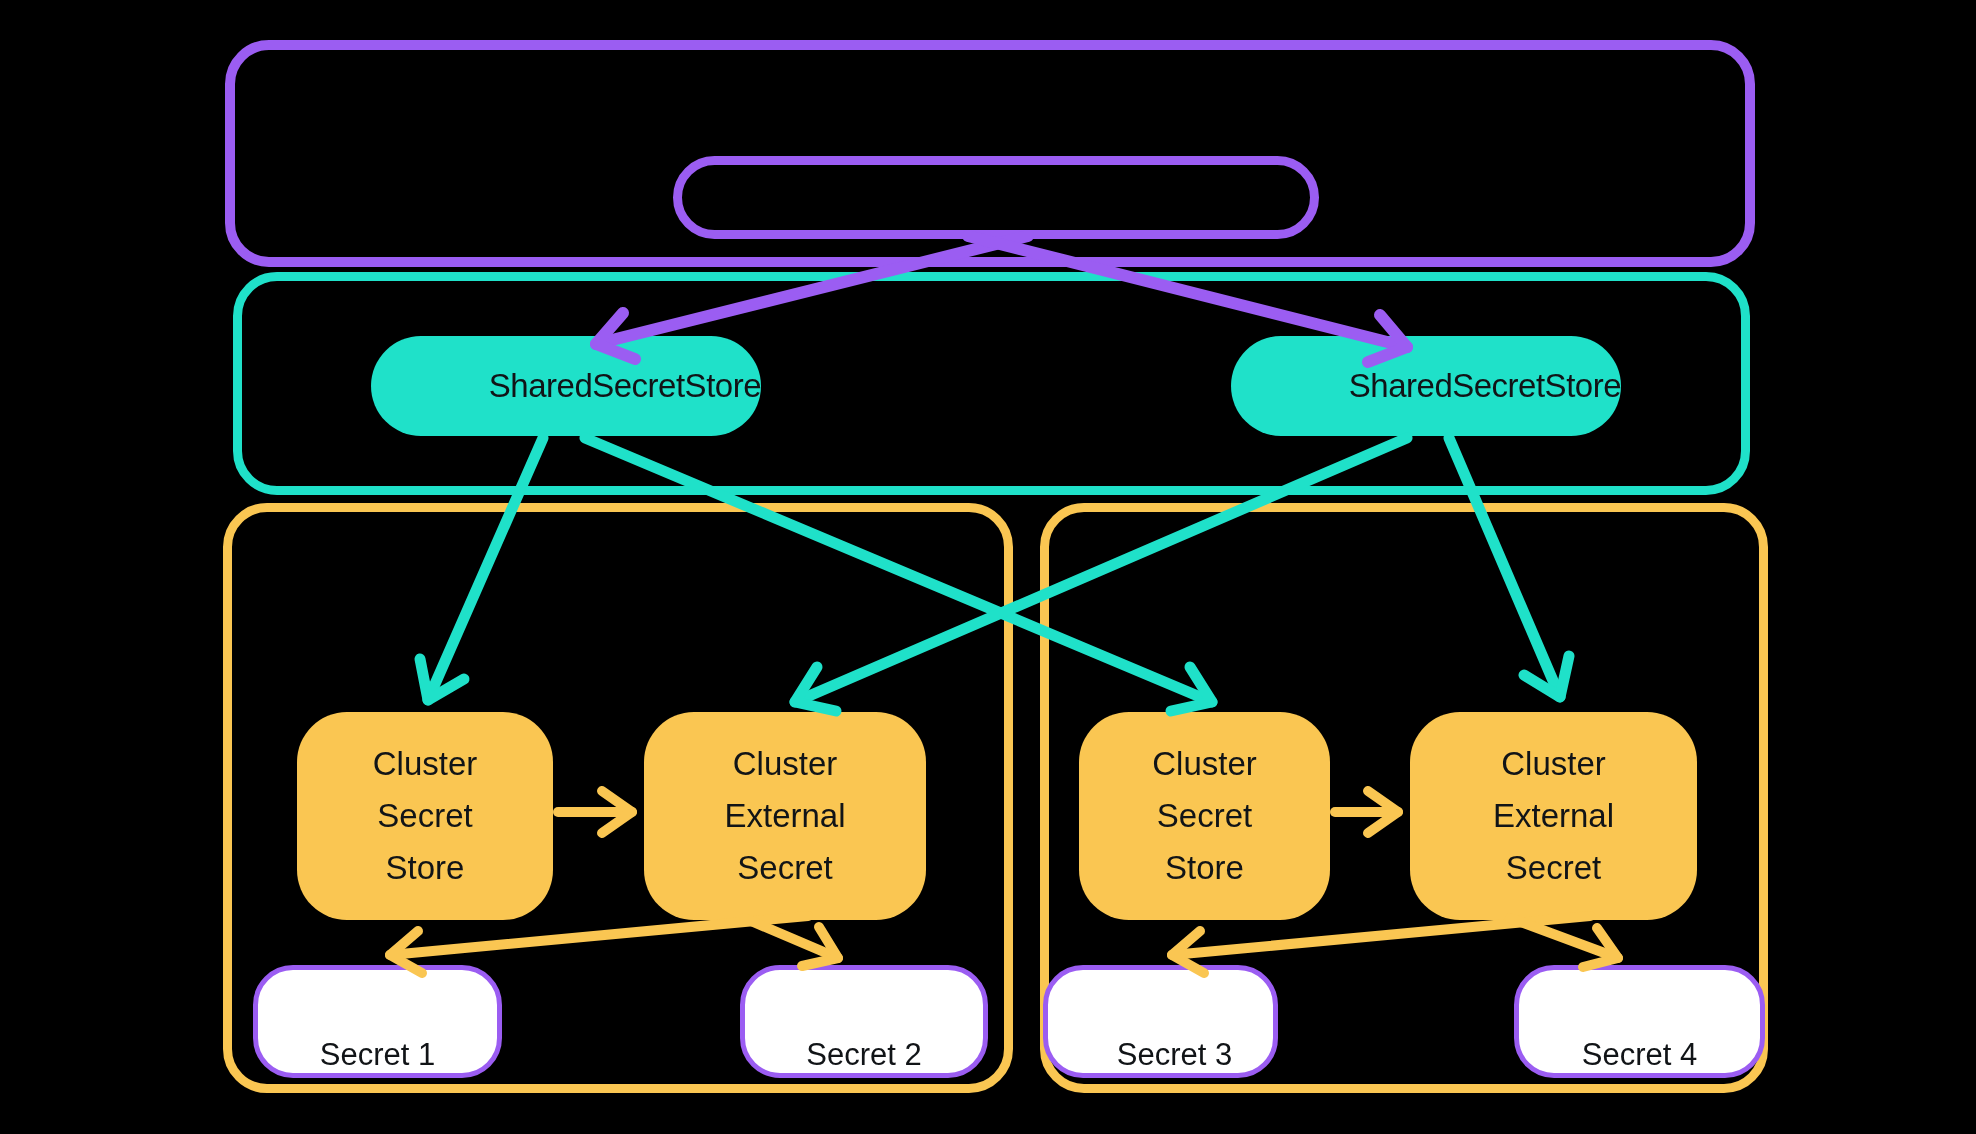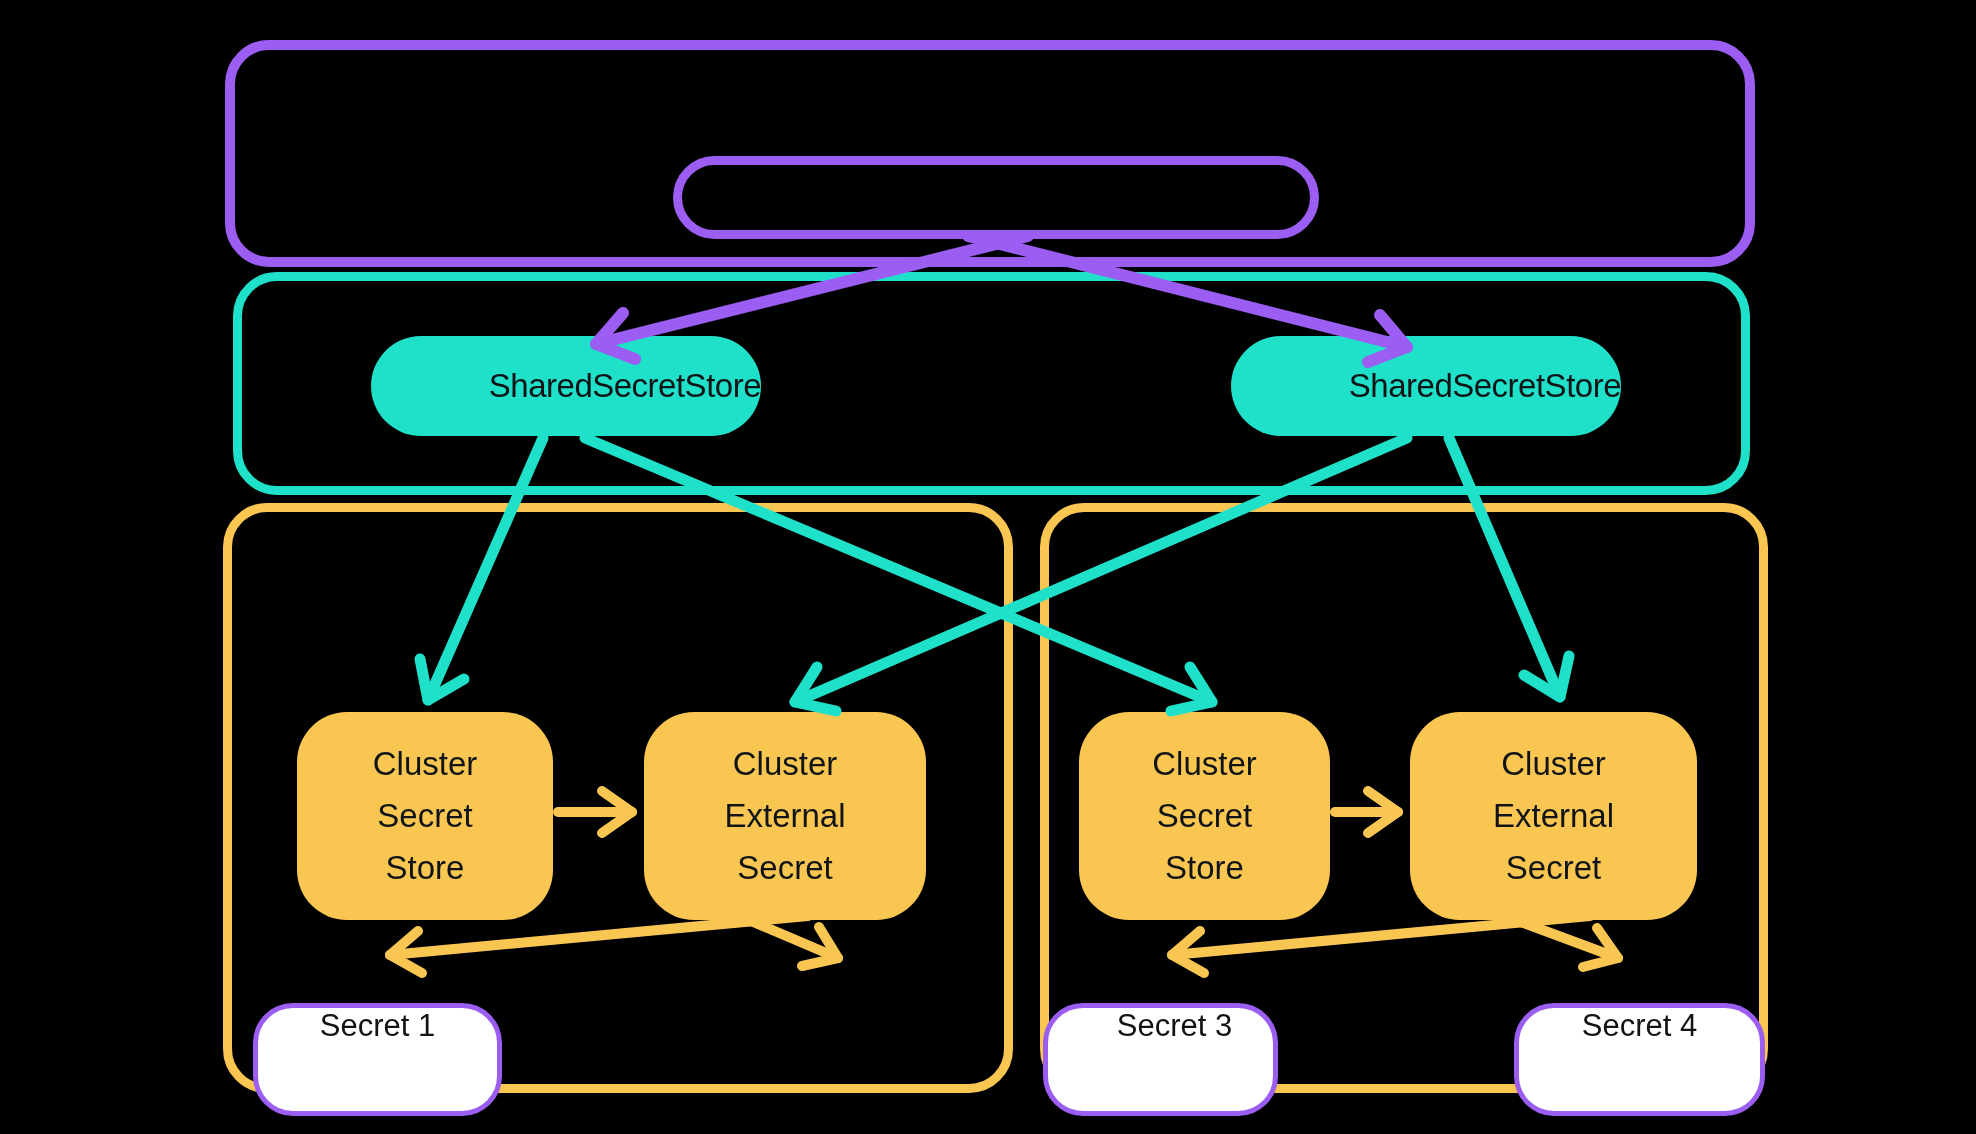--- a/index.html
+++ b/index.html
@@ -35,24 +35,23 @@
     background:var(--yellow);
     border-radius:50px;
     display:flex;flex-direction:column;align-items:center;justify-content:center;
     color:var(--text);
     font-size:33px;line-height:52px;text-align:center;
   }
   .secret-pill{
     background:var(--secret-fill);
     border:5px solid var(--purple);
     border-radius:40px;
-    display:flex;align-items:flex-start;justify-content:center;
+    display:flex;align-items:flex-end;justify-content:center;
     color:var(--text);
     font-size:31px;
-    margin-top:38px;
   }
   .arrows{position:absolute;left:0;top:0;pointer-events:none;}
   .ln-purple{stroke:var(--purple);stroke-width:12;fill:none;stroke-linecap:round;stroke-linejoin:round;}
   .ln-teal{stroke:var(--teal);stroke-width:11;fill:none;stroke-linecap:round;stroke-linejoin:round;}
   .ln-yellow{stroke:var(--yellow);stroke-width:10;fill:none;stroke-linecap:round;stroke-linejoin:round;}
 </style>
 </head>
 <body>
 
 <div class="stage">
@@ -90,20 +89,23 @@
     <span>Store</span>
   </div>
   <div class="abs cluster-box" style="left:1410px;top:712px;width:287px;height:208px;">
     <span>Cluster</span>
     <span>External</span>
     <span>Secret</span>
   </div>
 
   <div class="abs secret-pill" style="left:253px;top:965px;width:249px;height:113px;">
     <span>Secret 1</span>
+  </div>
+  <div class="abs secret-pill" style="left:740px;top:965px;width:248px;height:113px;">
+    <span>Secret 2</span>
   </div>
   <div class="abs secret-pill" style="left:1043px;top:965px;width:235px;height:113px;padding-left:28px;">
     <span>Secret 3</span>
   </div>
   <div class="abs secret-pill" style="left:1514px;top:965px;width:251px;height:113px;">
     <span>Secret 4</span>
   </div>
 
   <svg class="arrows" width="1976" height="1134" viewBox="0 0 1976 1134">
 

